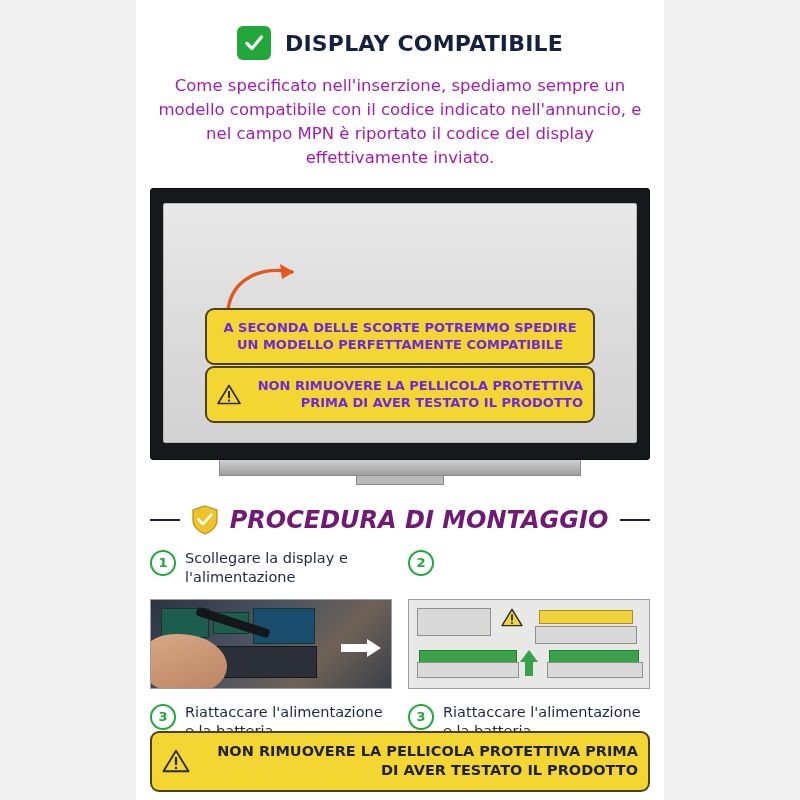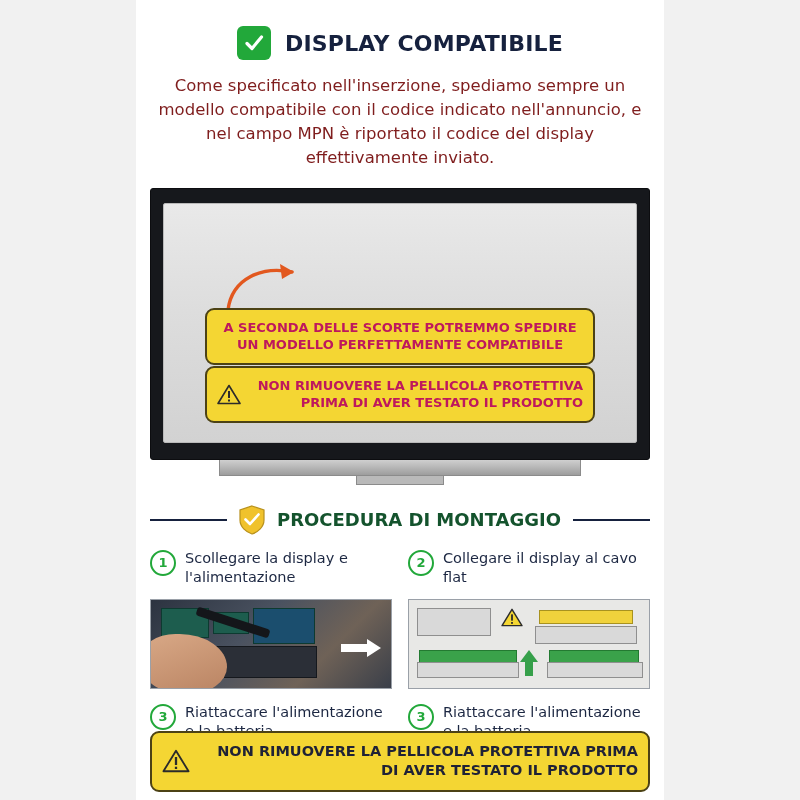--- a/index.html
+++ b/index.html
@@ -62,21 +62,21 @@
     font-size: 22px;
     font-weight: bold;
     color: #16213e;
     letter-spacing: 0.2px;
   }
   .intro {
     margin: 14px 16px 0 16px;
     text-align: center;
     font-size: 16.5px;
     line-height: 1.45;
-    color: #7f1d1d;
+    color: #a21caf;
   }
 
   
   .panel-wrap {
     position: relative;
     margin: 18px 14px 0 14px;
   }
   .tab {
     position: absolute;
     top: 0;
@@ -126,21 +126,21 @@
   .yellow-box {
     position: absolute;
     left: 50%;
     transform: translateX(-50%);
     width: 390px;
     box-sizing: border-box;
     background: #f4d633;
     border: 2px solid #4c4215;
     border-radius: 9px;
     text-align: center;
-    color: #be185d;
+    color: #6d28d9;
     font-weight: bold;
     font-size: 13px;
     line-height: 1.35;
     padding: 9px 10px;
   }
   .yellow-box.first { top: 104px; }
   .yellow-box.second { top: 162px; }
   .warn-line {
     display: flex;
     align-items: center;
@@ -177,24 +177,25 @@
   }
   .rule {
     flex: 1 1 auto;
     height: 2px;
     background: #16213e;
   }
   .shield {
     flex: 0 0 auto;
   }
   .proc-title {
-    font-size: 18px;
+    font-size: 24px;
     font-weight: bold;
-    color: #14532d;
+    color: #701a75;
     white-space: nowrap;
+    font-style: italic;
   }
 
   .steps {
     display: flex;
     gap: 16px;
     margin: 14px 14px 0 14px;
   }
   .step-col {
     width: 50%;
   }
@@ -402,21 +403,20 @@
           <div class="hand" style="left:-10px; top:34px; width:86px; height:60px;"></div>
           <div style="position:absolute; left:44px; top:18px; width:76px; height:9px; background:#14161a; transform:rotate(18deg); border-radius:3px;"></div>
           <div class="wa-stem"></div>
           <div class="wa-head"></div>
         </div>
       </div>
 
       <div class="step-col">
         <div class="step-line">
           <div class="num">2</div>
-          <div class="step-text">Collegare il display al cavo flat</div>
         </div>
         <div class="photo flat">
           <div class="flat-conn" style="left:8px; top:8px; width:72px; height:26px;"></div>
           <div class="flat-yellowbar" style="left:130px; top:10px; width:92px; height:12px;"></div>
           <div class="flat-conn" style="left:126px; top:26px; width:100px; height:16px;"></div>
           <div class="flat-green" style="left:10px; top:50px; width:96px; height:11px;"></div>
           <div class="flat-conn" style="left:8px; top:62px; width:100px; height:14px;"></div>
           <div class="flat-green" style="left:140px; top:50px; width:88px; height:11px;"></div>
           <div class="flat-conn" style="left:138px; top:62px; width:94px; height:14px;"></div>
           <div class="gua-stem"></div>

